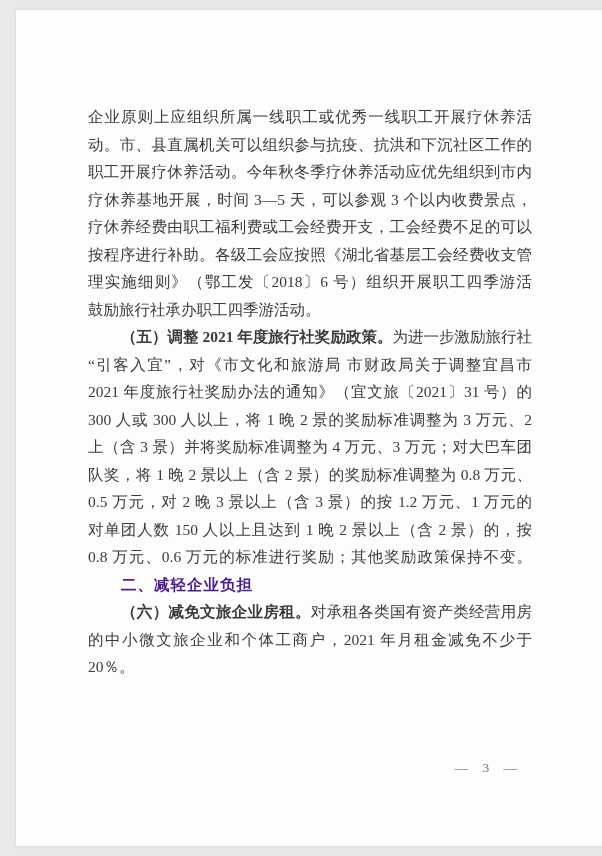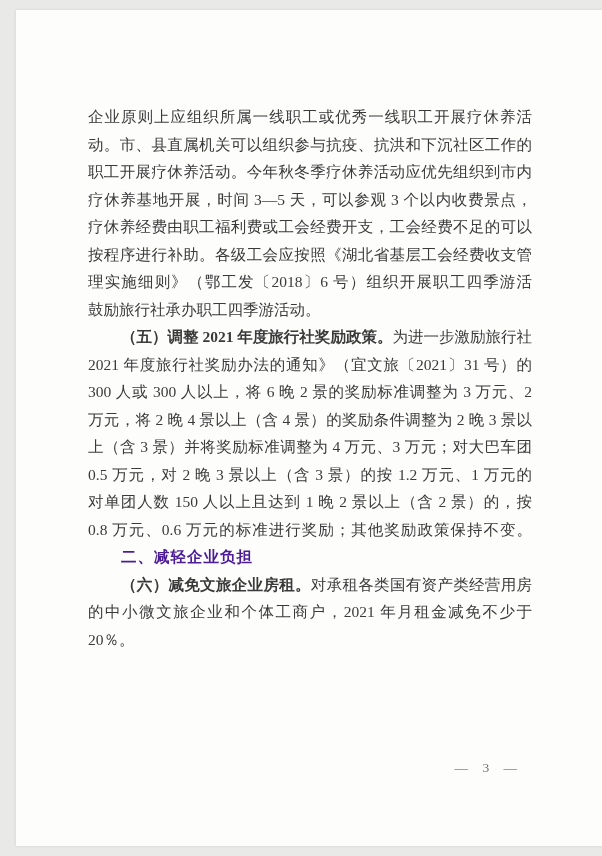--- a/index.html
+++ b/index.html
@@ -64,24 +64,25 @@
     <div class="text-block">
         <div class="line"><span>企业原则上应组织所属一线职工或优秀一线职工开展疗休养活</span></div>
         <div class="line"><span>动。市、县直属机关可以组织参与抗疫、抗洪和下沉社区工作的</span></div>
         <div class="line"><span>职工开展疗休养活动。今年秋冬季疗休养活动应优先组织到市内</span></div>
         <div class="line"><span>疗休养基地开展，时间 3—5 天，可以参观 3 个以内收费景点，</span></div>
         <div class="line"><span>疗休养经费由职工福利费或工会经费开支，工会经费不足的可以</span></div>
         <div class="line"><span>按程序进行补助。各级工会应按照《湖北省基层工会经费收支管</span></div>
         <div class="line"><span>理实施细则》（鄂工发〔2018〕6 号）组织开展职工四季游活动。</span></div>
         <div class="line flush"><span>鼓励旅行社承办职工四季游活动。</span></div>
         <div class="line indent"><span class="lead">（五）调整 2021 年度旅行社奖励政策。</span><span>为进一步激励旅行社</span></div>
+        <div class="line"><span>“引客入宜”，对《市文化和旅游局 市财政局关于调整宜昌市</span></div>
         <div class="line"><span>2021 年度旅行社奖励办法的通知》（宜文旅〔2021〕31 号）的</span></div>
-        <div class="line"><span>300 人或 300 人以上，将 6 晚 2 景的奖励标准调整为 3 万元、2</span></div>
-        <div class="line"><span>万元，将 2 晚 4 景以上（含 4 景）的奖励条件调整为 2 晚 3 景以</span></div>
+        <div class="line"><span>300 人或 300 人以上，将 1 晚 2 景的奖励标准调整为 3 万元、2</span></div>
         <div class="line"><span>上（含 3 景）并将奖励标准调整为 4 万元、3 万元；对大巴车团</span></div>
+        <div class="line"><span>队奖，将 1 晚 2 景以上（含 2 景）的奖励标准调整为 0.8 万元、</span></div>
         <div class="line"><span>0.5 万元，对 2 晚 3 景以上（含 3 景）的按 1.2 万元、1 万元的</span></div>
         <div class="line"><span>对单团人数 150 人以上且达到 1 晚 2 景以上（含 2 景）的，按</span></div>
         <div class="line"><span>0.8 万元、0.6 万元的标准进行奖励；其他奖励政策保持不变。</span></div>
         <div class="line indent flush heading"><span>二、减轻企业负担</span></div>
         <div class="line indent"><span class="lead">（六）减免文旅企业房租。</span><span>对承租各类国有资产类经营用房</span></div>
         <div class="line"><span>的中小微文旅企业和个体工商户，2021 年月租金减免不少于</span></div>
         <div class="line flush"><span>20％。</span></div>
       </div>
     <div class="page-number">— 3 —</div>
   </div>

